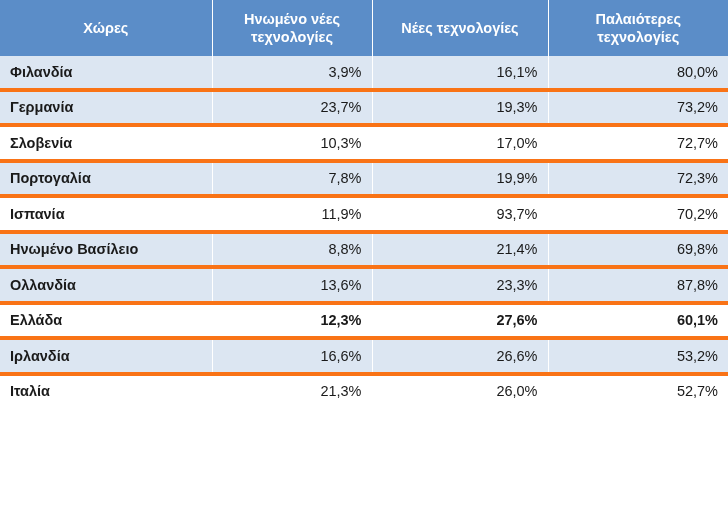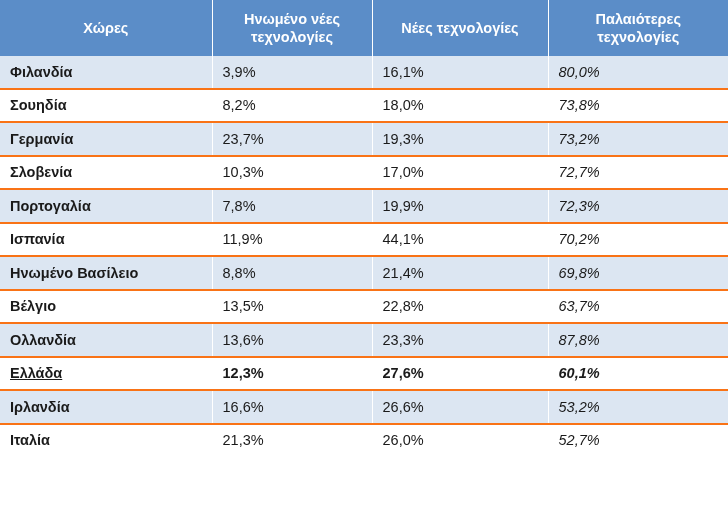--- a/index.html
+++ b/index.html
@@ -41,39 +41,39 @@
     line-height: 1.25;
   }
   thead th:last-child { border-right: none; }
   thead th.col-countries { }
 
   tbody td {
     font-size: 14.5px;
     color: #1a1a1a;
     height: 27.5px;
     padding: 2px 10px;
-    border-bottom: 2px solid #f97316;
+    border-bottom: 4px solid #f97316;
     border-right: 1px solid #ffffff;
     vertical-align: middle;
     white-space: nowrap;
     overflow: hidden;
   }
-  tbody td:last-child { border-right: none; font-style: italic; }
+  tbody td:last-child { border-right: none; }
   tbody td.label {
     text-align: left;
     font-weight: bold;
   }
   tbody td.num {
-    text-align: left;
+    text-align: right;
   }
   tr.band-a td { background: #dce6f2; }
   tr.band-b td { background: #ffffff; }
 
   tr.highlight td { font-weight: bold; }
-  tr.highlight td.label { font-weight: bold; text-decoration: underline; }
+  tr.highlight td.label { font-weight: bold; }
   tbody tr:last-child td { border-bottom: none; }
 </style>
 </head>
 <body>
 
 <div id="table-wrap">
   <table class="data-table">
     <colgroup>
       <col class="c0">
       <col class="c1">
@@ -88,26 +88,20 @@
         <th>Παλαιότερες τεχνολογίες</th>
       </tr>
     </thead>
     <tbody id="table-body">
         <tr class="band-a">
           <td class="label">Φιλανδία</td>
           <td class="num">3,9%</td>
           <td class="num">16,1%</td>
           <td class="num">80,0%</td>
         </tr>
-        <tr class="band-b">
-          <td class="label">Σουηδία</td>
-          <td class="num">8,2%</td>
-          <td class="num">18,0%</td>
-          <td class="num">73,8%</td>
-        </tr>
         <tr class="band-a">
           <td class="label">Γερμανία</td>
           <td class="num">23,7%</td>
           <td class="num">19,3%</td>
           <td class="num">73,2%</td>
         </tr>
         <tr class="band-b">
           <td class="label">Σλοβενία</td>
           <td class="num">10,3%</td>
           <td class="num">17,0%</td>
@@ -115,34 +109,28 @@
         </tr>
         <tr class="band-a">
           <td class="label">Πορτογαλία</td>
           <td class="num">7,8%</td>
           <td class="num">19,9%</td>
           <td class="num">72,3%</td>
         </tr>
         <tr class="band-b">
           <td class="label">Ισπανία</td>
           <td class="num">11,9%</td>
-          <td class="num">44,1%</td>
+          <td class="num">93,7%</td>
           <td class="num">70,2%</td>
         </tr>
         <tr class="band-a">
           <td class="label">Ηνωμένο Βασίλειο</td>
           <td class="num">8,8%</td>
           <td class="num">21,4%</td>
           <td class="num">69,8%</td>
-        </tr>
-        <tr class="band-b">
-          <td class="label">Βέλγιο</td>
-          <td class="num">13,5%</td>
-          <td class="num">22,8%</td>
-          <td class="num">63,7%</td>
         </tr>
         <tr class="band-a">
           <td class="label">Ολλανδία</td>
           <td class="num">13,6%</td>
           <td class="num">23,3%</td>
           <td class="num">87,8%</td>
         </tr>
         <tr class="band-b highlight">
           <td class="label">Ελλάδα</td>
           <td class="num">12,3%</td>

